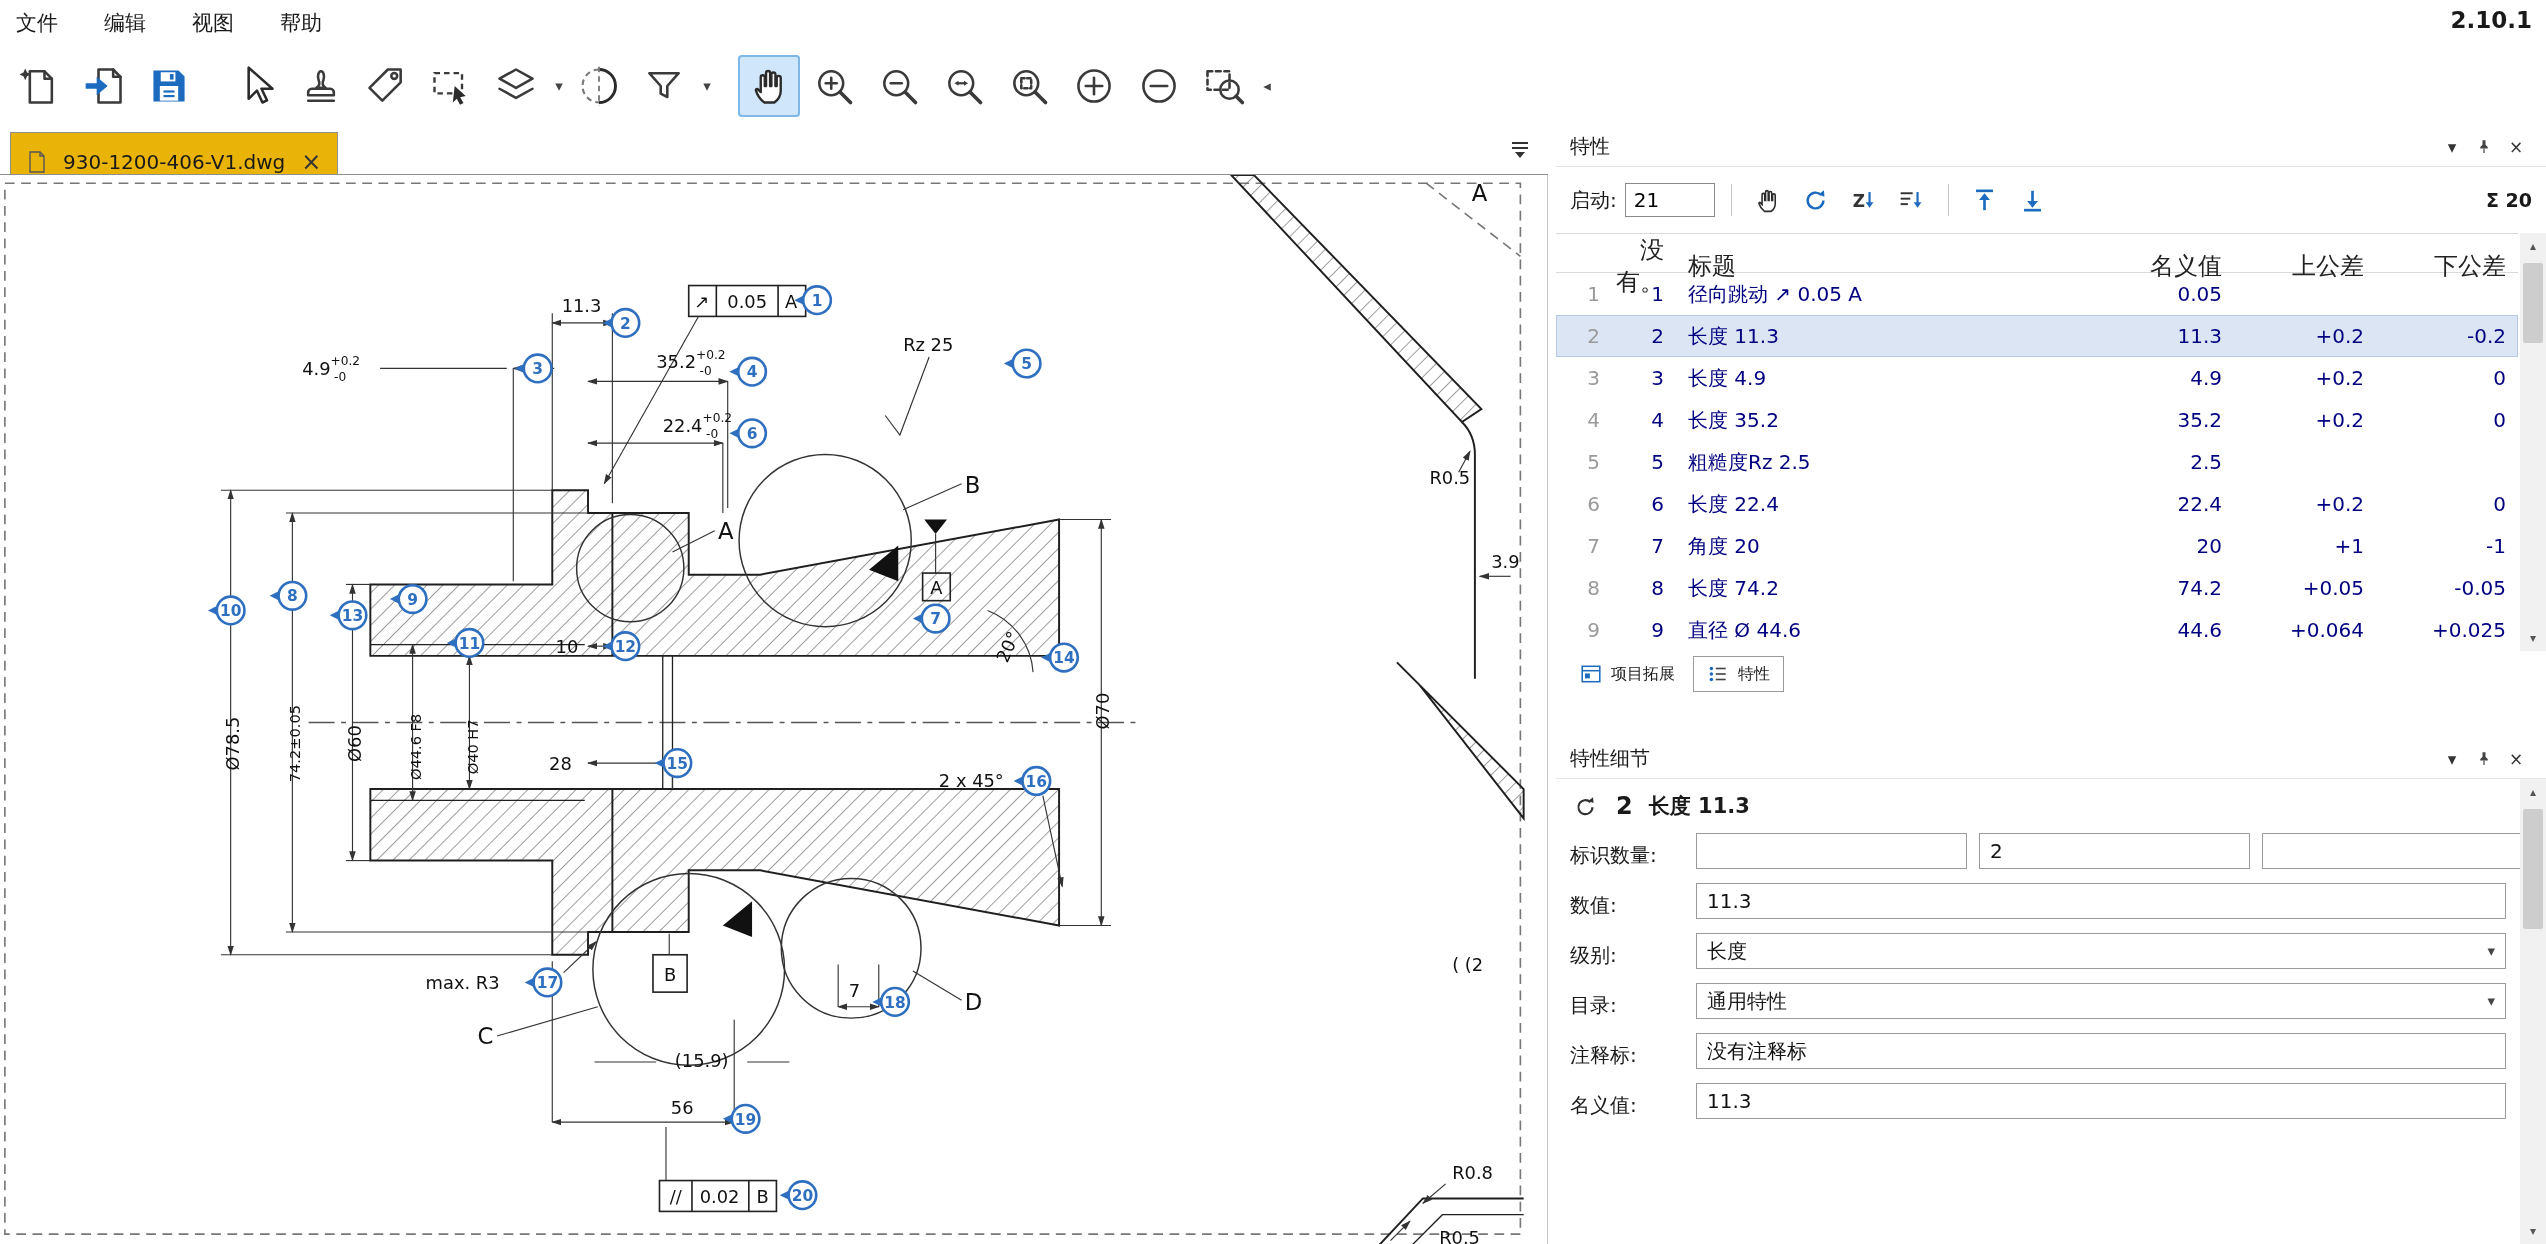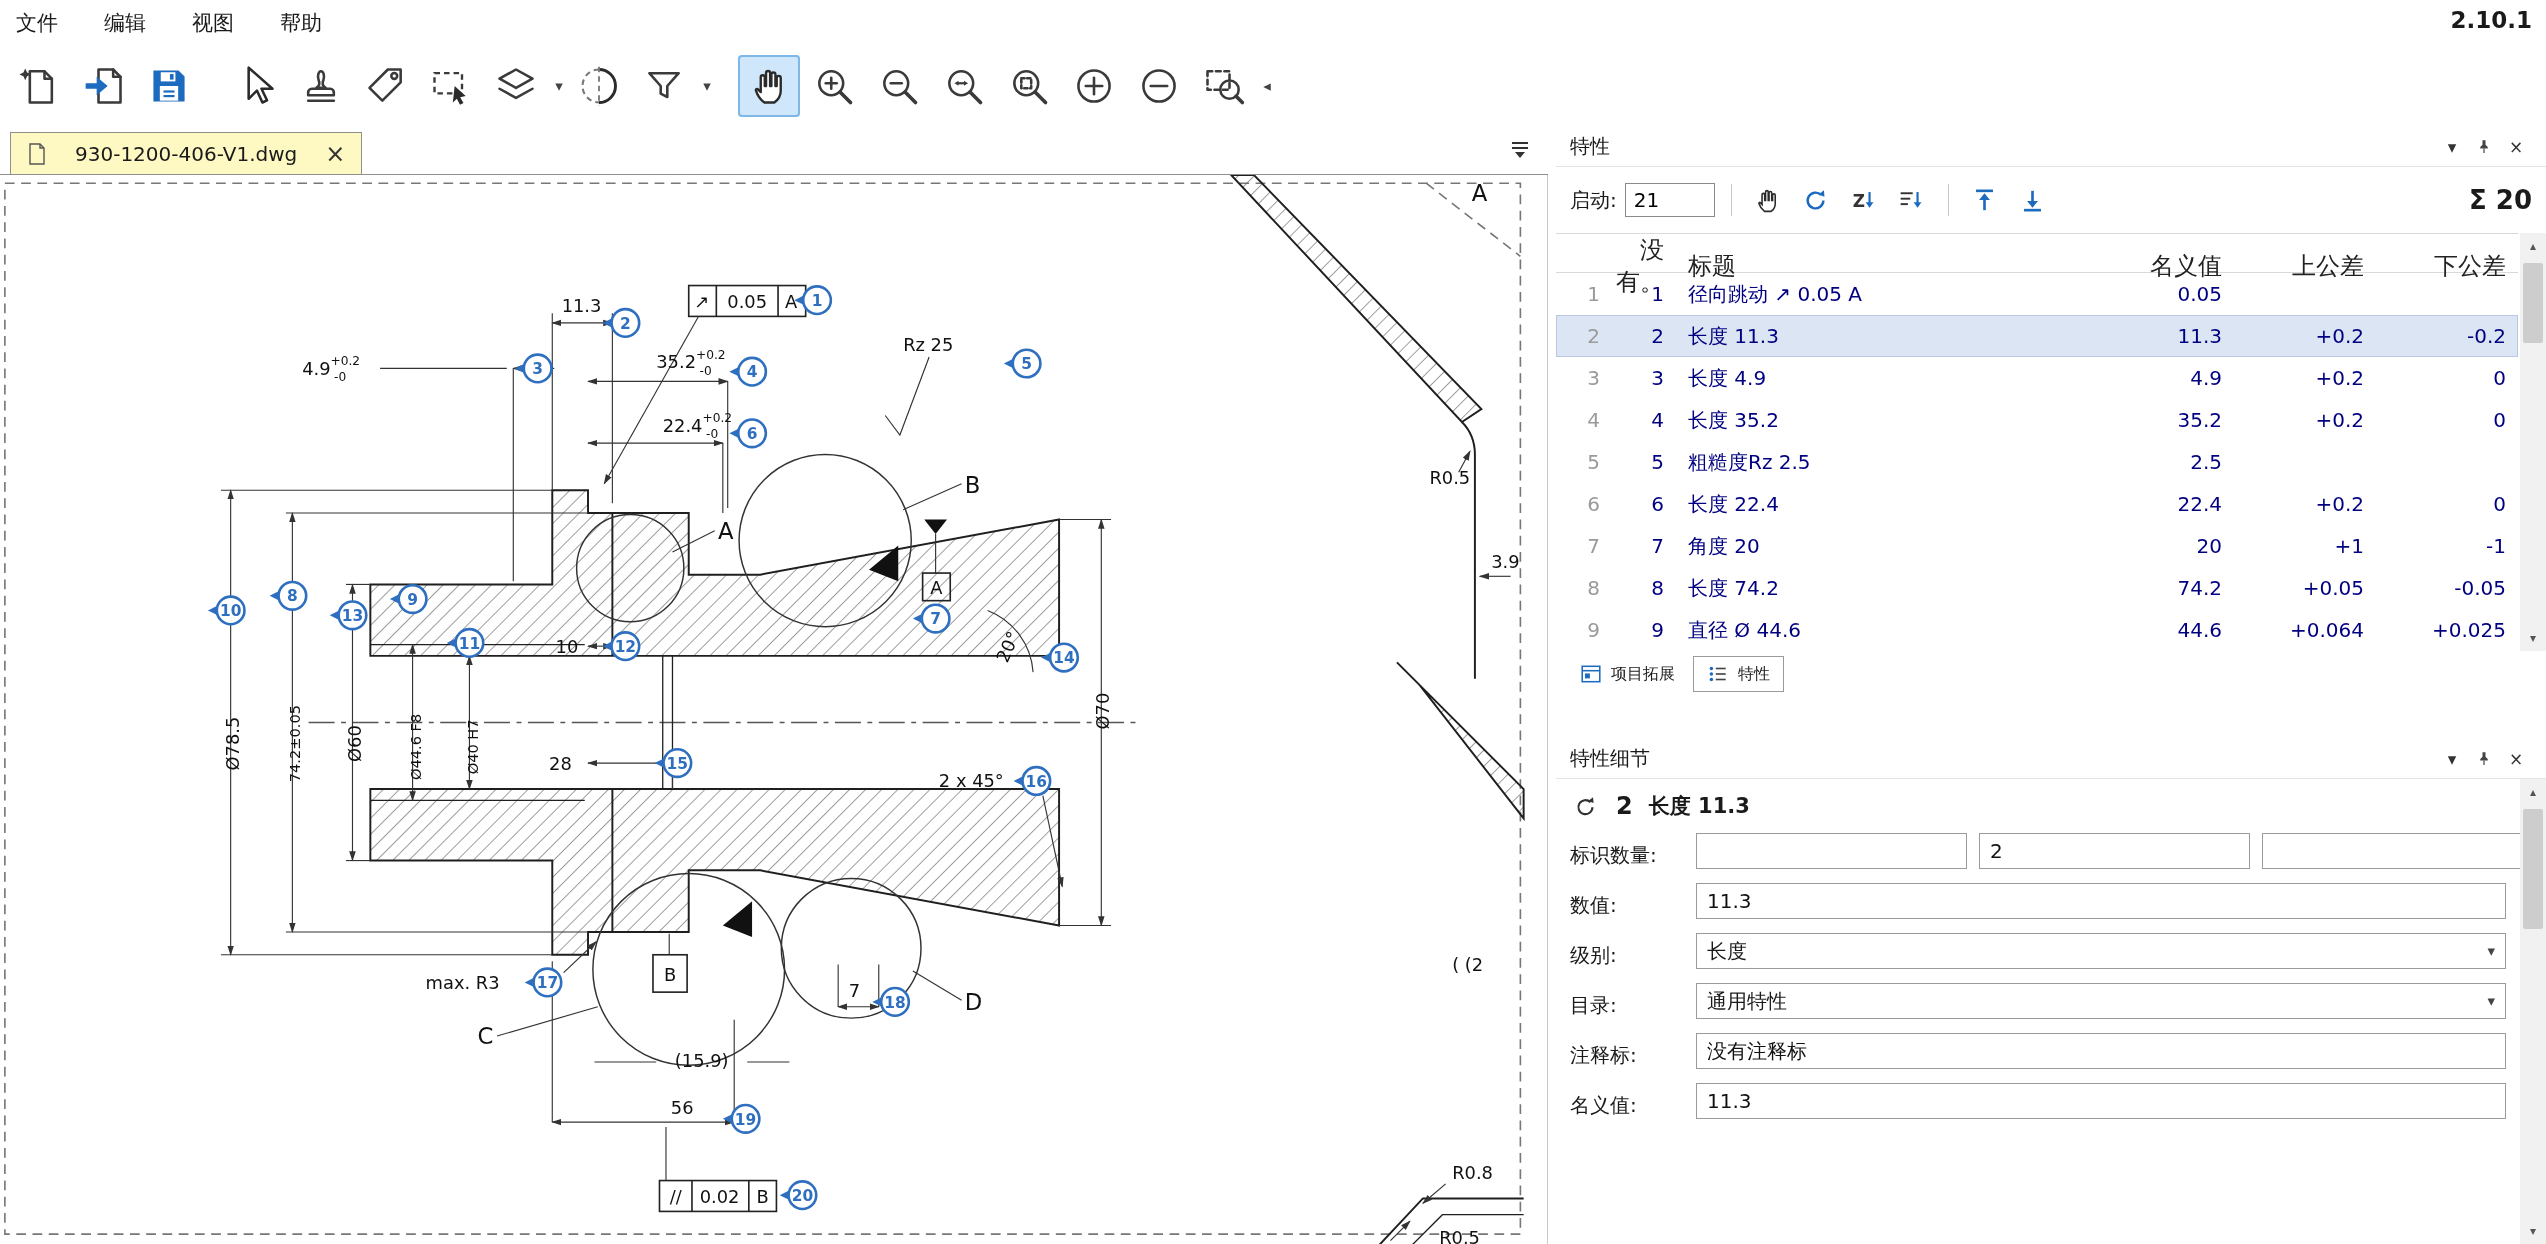--- a/index.html
+++ b/index.html
@@ -15,21 +15,21 @@
   .toolbar{position:absolute;top:45px;left:0;right:0;height:82px;display:flex;align-items:center;padding-left:8px}
   .tbtn{width:62px;height:62px;display:flex;align-items:center;justify-content:center;border-radius:4px;margin-right:3px}
   .tbtn svg{width:44px;height:44px}
   .tbtn.active{background:#cfe6fb;box-shadow:inset 0 0 0 2px #7db8e8}
   .dd{width:18px;font-size:15px;color:#444;text-align:center}
   .group-gap{width:22px}
   .ticon{stroke:#3a3a3a;stroke-width:1.4;fill:none;stroke-linejoin:round;stroke-linecap:round}
 
   
   .tabbar{position:absolute;top:127px;left:0;width:1548px;height:48px;border-bottom:1px solid #8f8f8f;display:flex;align-items:flex-end}
-  .doctab{height:42px;margin-left:10px;display:flex;align-items:center;gap:28px;padding:0 16px;border:1px solid #8f8f8f;border-bottom:none;background:#fef9c3;font-size:20px}
+  .doctab{height:42px;margin-left:10px;display:flex;align-items:flex-end;gap:16px;padding:0 16px;border:1px solid #8f8f8f;border-bottom:none;background:#eab308;font-size:20px}
   .tab-close{font-size:24px;color:#333;line-height:1}
   .tabmenu{margin-left:auto;margin-right:16px;margin-bottom:10px}
   .canvas{position:absolute;top:175px;left:0;width:1548px;height:1069px;background:#fff;border-right:1px solid #c9c9c9}
 
   
   .dt{font-size:11px;fill:#111}
   .dt9{font-size:9px;fill:#111}
   .dts{font-size:7.5px}
   .lbl{font-size:14px;fill:#111}
   .sheet{fill:none;stroke:#777;stroke-dasharray:6 4;stroke-width:1}
@@ -48,21 +48,21 @@
   
   .panel{position:absolute;background:#fff}
   .phdr{height:40px;display:flex;align-items:center;padding:0 14px;font-size:20px;border-bottom:1px solid #e4e4e4}
   .phdr .sp{flex:1}
   .hicon{width:32px;height:28px;display:flex;align-items:center;justify-content:center;color:#333;font-size:17px}
   .ptools{height:66px;display:flex;align-items:center;gap:8px;padding:0 14px;font-size:20px}
   .start-input{width:90px;height:34px;border:1px solid #8a8a8a;font-size:20px;padding:0 8px;font-family:inherit}
   .vsep{width:1px;height:32px;background:#c9c9c9;margin:0 8px}
   .pico{width:40px;height:36px;display:flex;align-items:center;justify-content:center}
   .pico svg{width:29px;height:29px}
-  .sum{margin-left:auto;font-weight:bold;font-size:26px}
+  .sum{margin-left:auto;font-weight:bold;font-size:19px}
 
   .tblwrap{position:relative;width:990px}
   .thead,.trow{display:grid;grid-template-columns:58px 62px 356px 202px 142px 142px;align-items:center;width:962px}
   .thead{height:40px;border-top:1px solid #d9d9d9;border-bottom:1px solid #d9d9d9;font-size:24px;color:#222}
   .trow{height:42px;font-size:20px}
   .cr{text-align:right;padding-right:12px}
   .cl{text-align:left;padding-left:12px}
   .idx{color:#9a9a9a;text-align:right;padding-right:14px}
   .navy{color:#000080}
   .trow.sel{background:#dbe5f4;box-shadow:inset 0 0 0 1px #b9c9e2}

